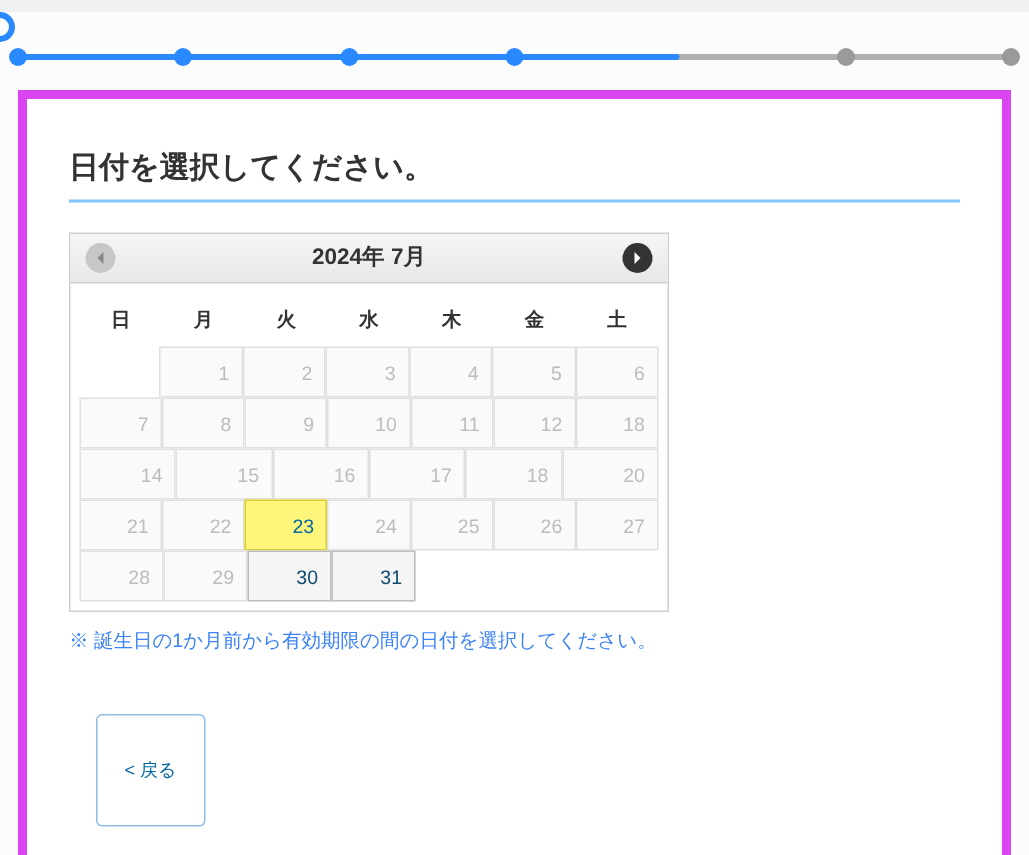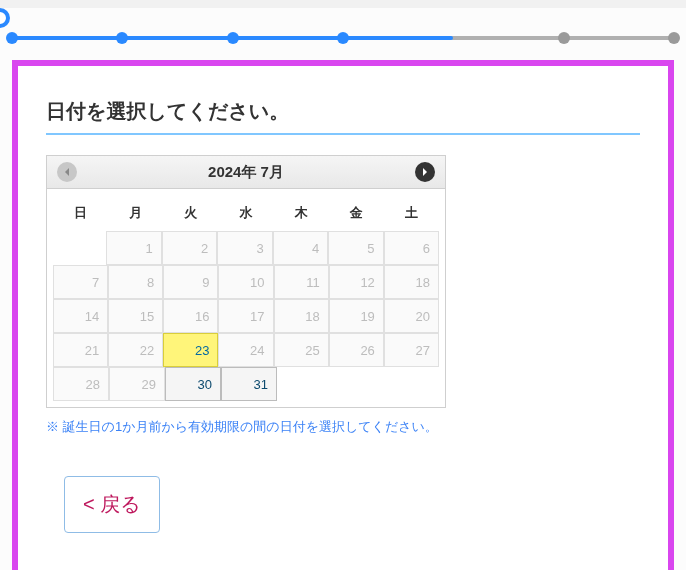--- a/index.html
+++ b/index.html
@@ -39,21 +39,21 @@
   }
   .title {
     font-size: 20px; font-weight: bold; color: #333;
     padding-bottom: 8px; border-bottom: 2px solid #80c7ff;
     margin-bottom: 20px;
   }
   .cal {
     width: 400px; border: 1px solid #cfcfcf;
   }
   .cal-head {
-    display: flex; align-items: flex-end; justify-content: space-between;
+    display: flex; align-items: flex-start; justify-content: space-between;
     background: linear-gradient(#f5f5f5, #e8e8e8);
     border-bottom: 1px solid #cfcfcf;
     padding: 6px 10px;
   }
   .cal-nav {
     width: 20px; height: 20px; border-radius: 50%;
     display: flex; align-items: center; justify-content: center;
     font-size: 11px; color: #fff; cursor: pointer;
   }
   .cal-nav.disabled { background: #c7c7c7; cursor: default; }
@@ -74,22 +74,22 @@
   .cal-day.selectable {
     color: #0c4a6e; background: #f5f5f5; border: 1px solid #bcbcbc;
     cursor: pointer;
   }
   .cal-day.today {
     background: #fff57a; color: #0369a1; border: 1px solid #d9ce3a;
   }
   .note { color: #3b82f6; font-size: 13px; margin-top: 10px; }
   .back-btn {
     display: inline-block; margin-top: 40px; margin-left: 18px;
-    padding: 14px 18px; border: 1px solid #8fbce6; border-radius: 4px;
-    color: #be185d; font-size: 20px; background: #fff; cursor: pointer;
+    padding: 28px 18px; border: 1px solid #8fbce6; border-radius: 4px;
+    color: #0369a1; font-size: 12px; background: #fff; cursor: pointer;
   }
 </style>
 </head>
 <body>
 
 <div class="top-gray"></div>
 
 <div class="progress-wrap">
   <div class="progress-track"></div>
   <div class="progress-fill" id="progress-fill" style="width: 441.333px;"></div>
@@ -148,21 +148,20 @@
           <div class="cal-cell cal-day">11</div>
           <div class="cal-cell cal-day">12</div>
           <div class="cal-cell cal-day">18</div>
         </div>
         <div class="cal-row">
           <div class="cal-cell cal-day">14</div>
           <div class="cal-cell cal-day">15</div>
           <div class="cal-cell cal-day">16</div>
           <div class="cal-cell cal-day">17</div>
           <div class="cal-cell cal-day">18</div>
-          <div class="cal-cell cal-day">19</div>
           <div class="cal-cell cal-day">20</div>
         </div>
         <div class="cal-row">
           <div class="cal-cell cal-day">21</div>
           <div class="cal-cell cal-day">22</div>
           <div class="cal-cell cal-day today">23</div>
           <div class="cal-cell cal-day">24</div>
           <div class="cal-cell cal-day">25</div>
           <div class="cal-cell cal-day">26</div>
           <div class="cal-cell cal-day">27</div>

